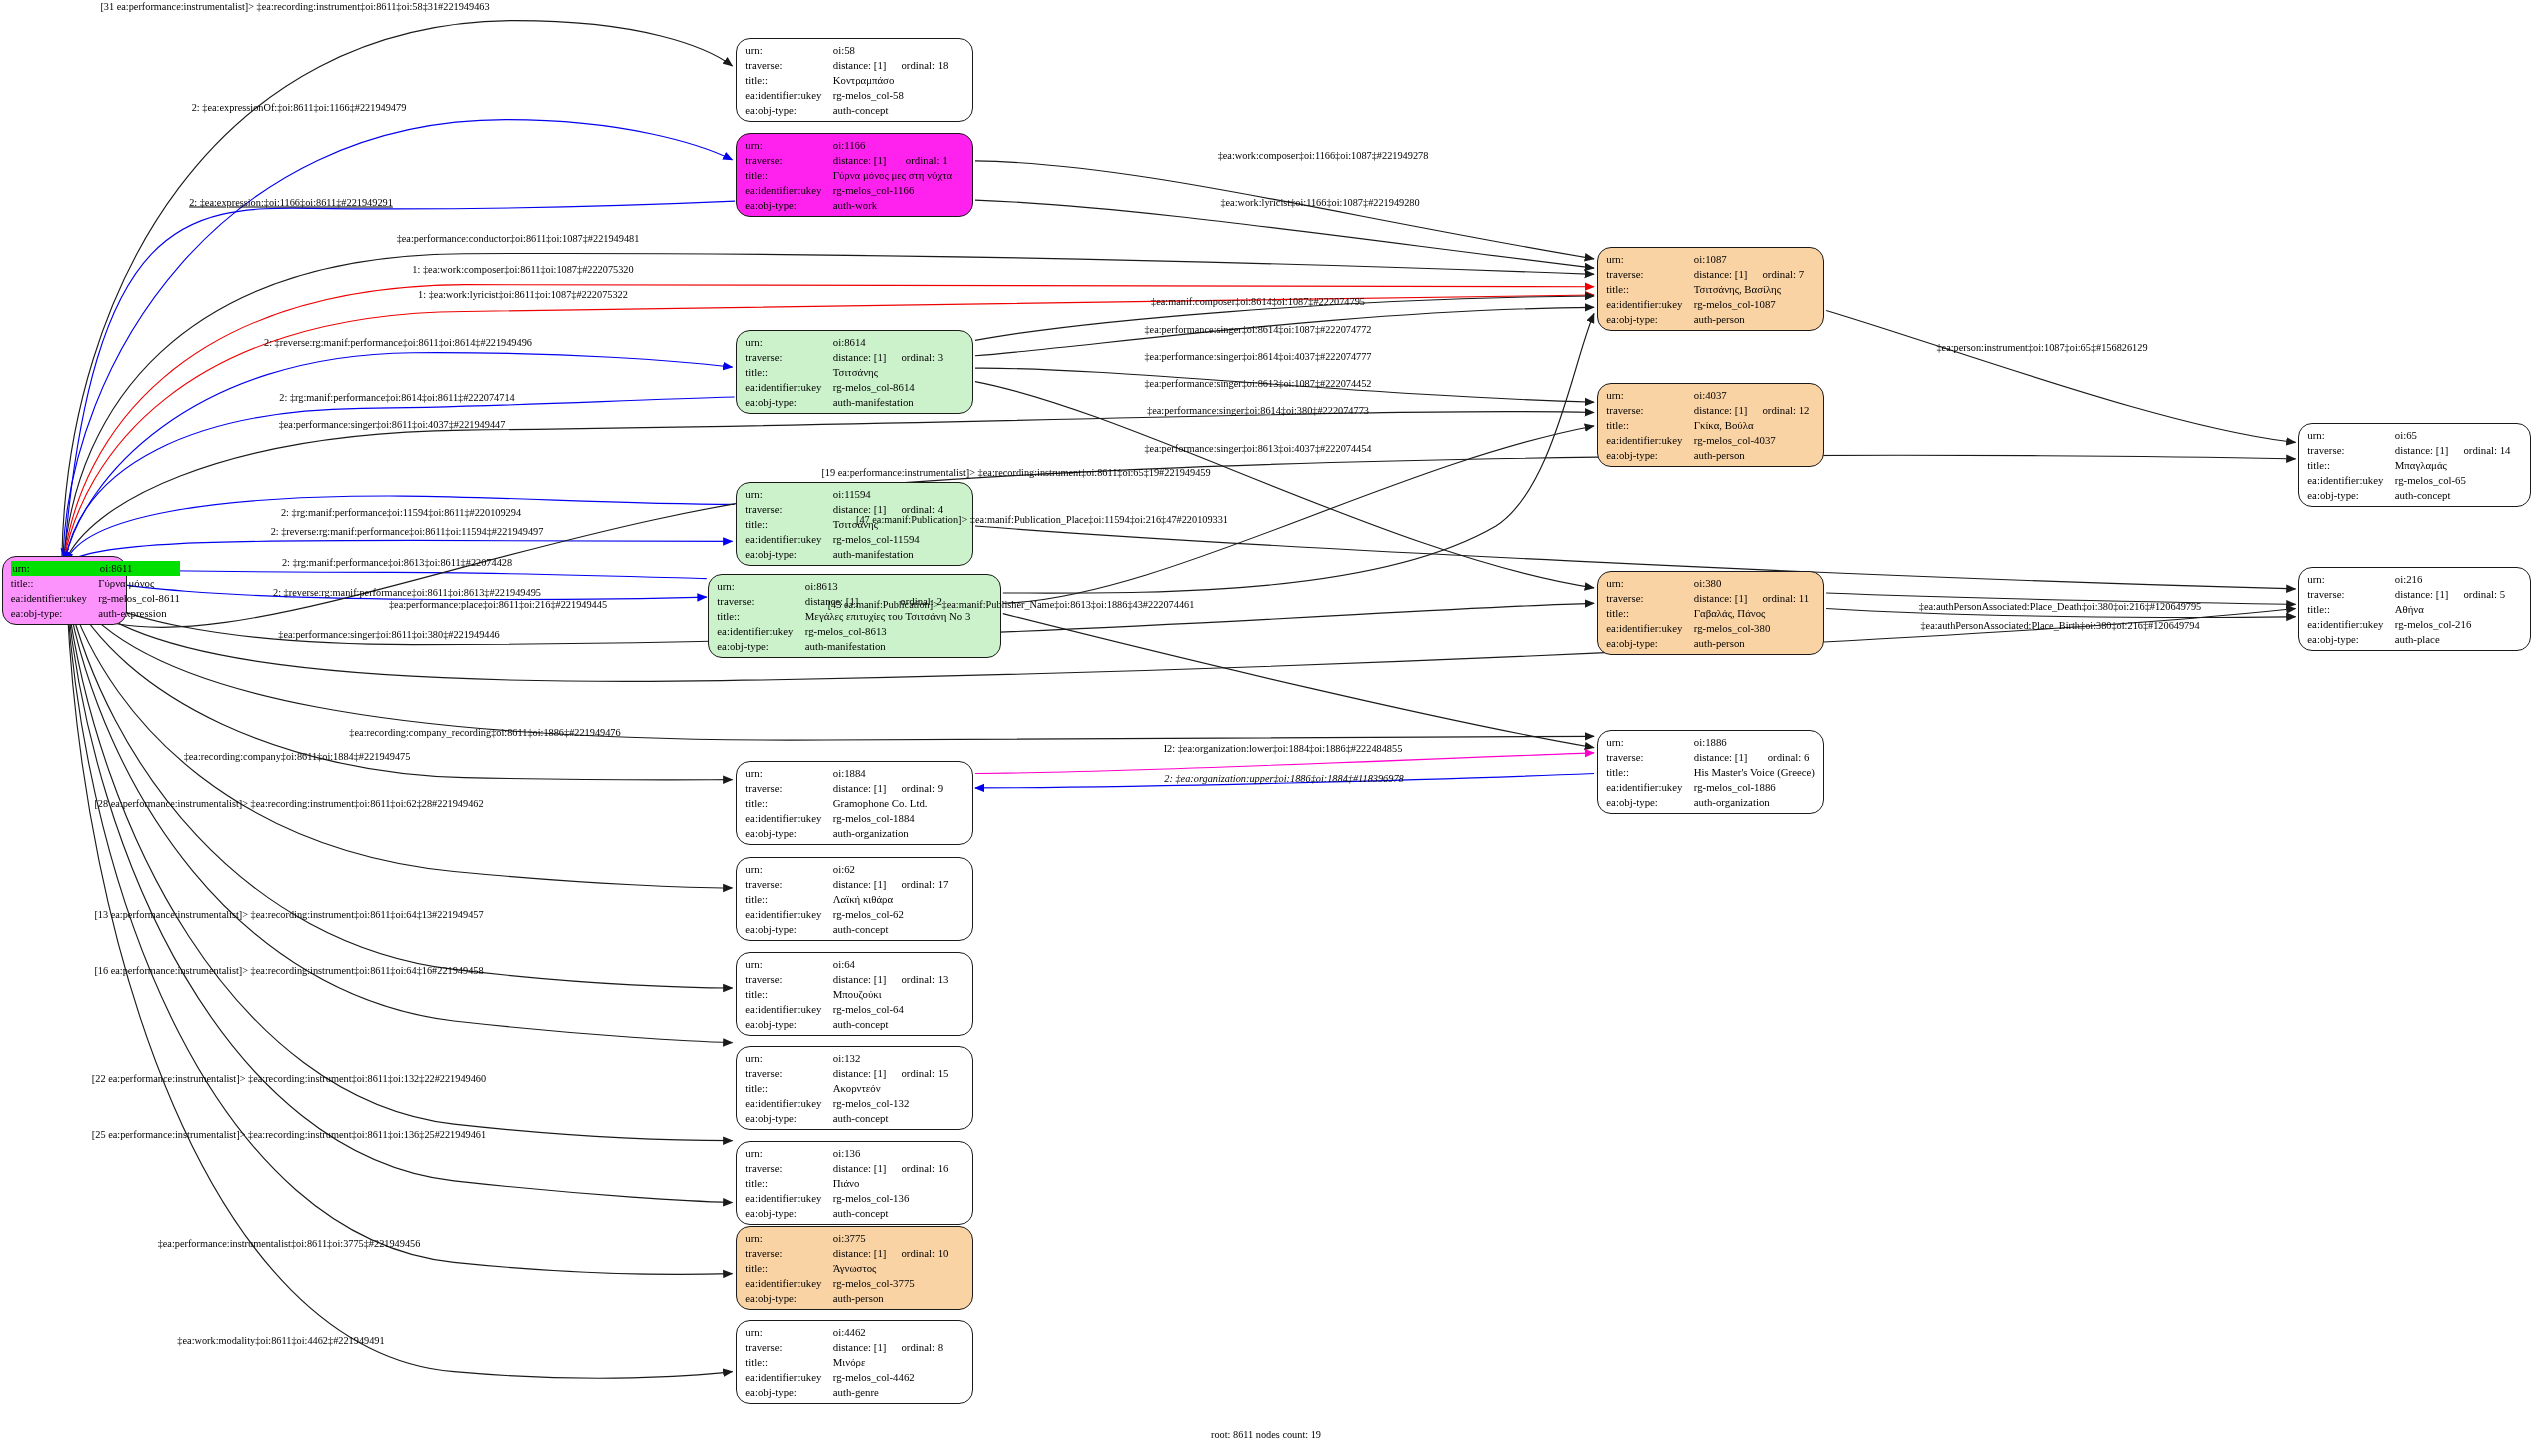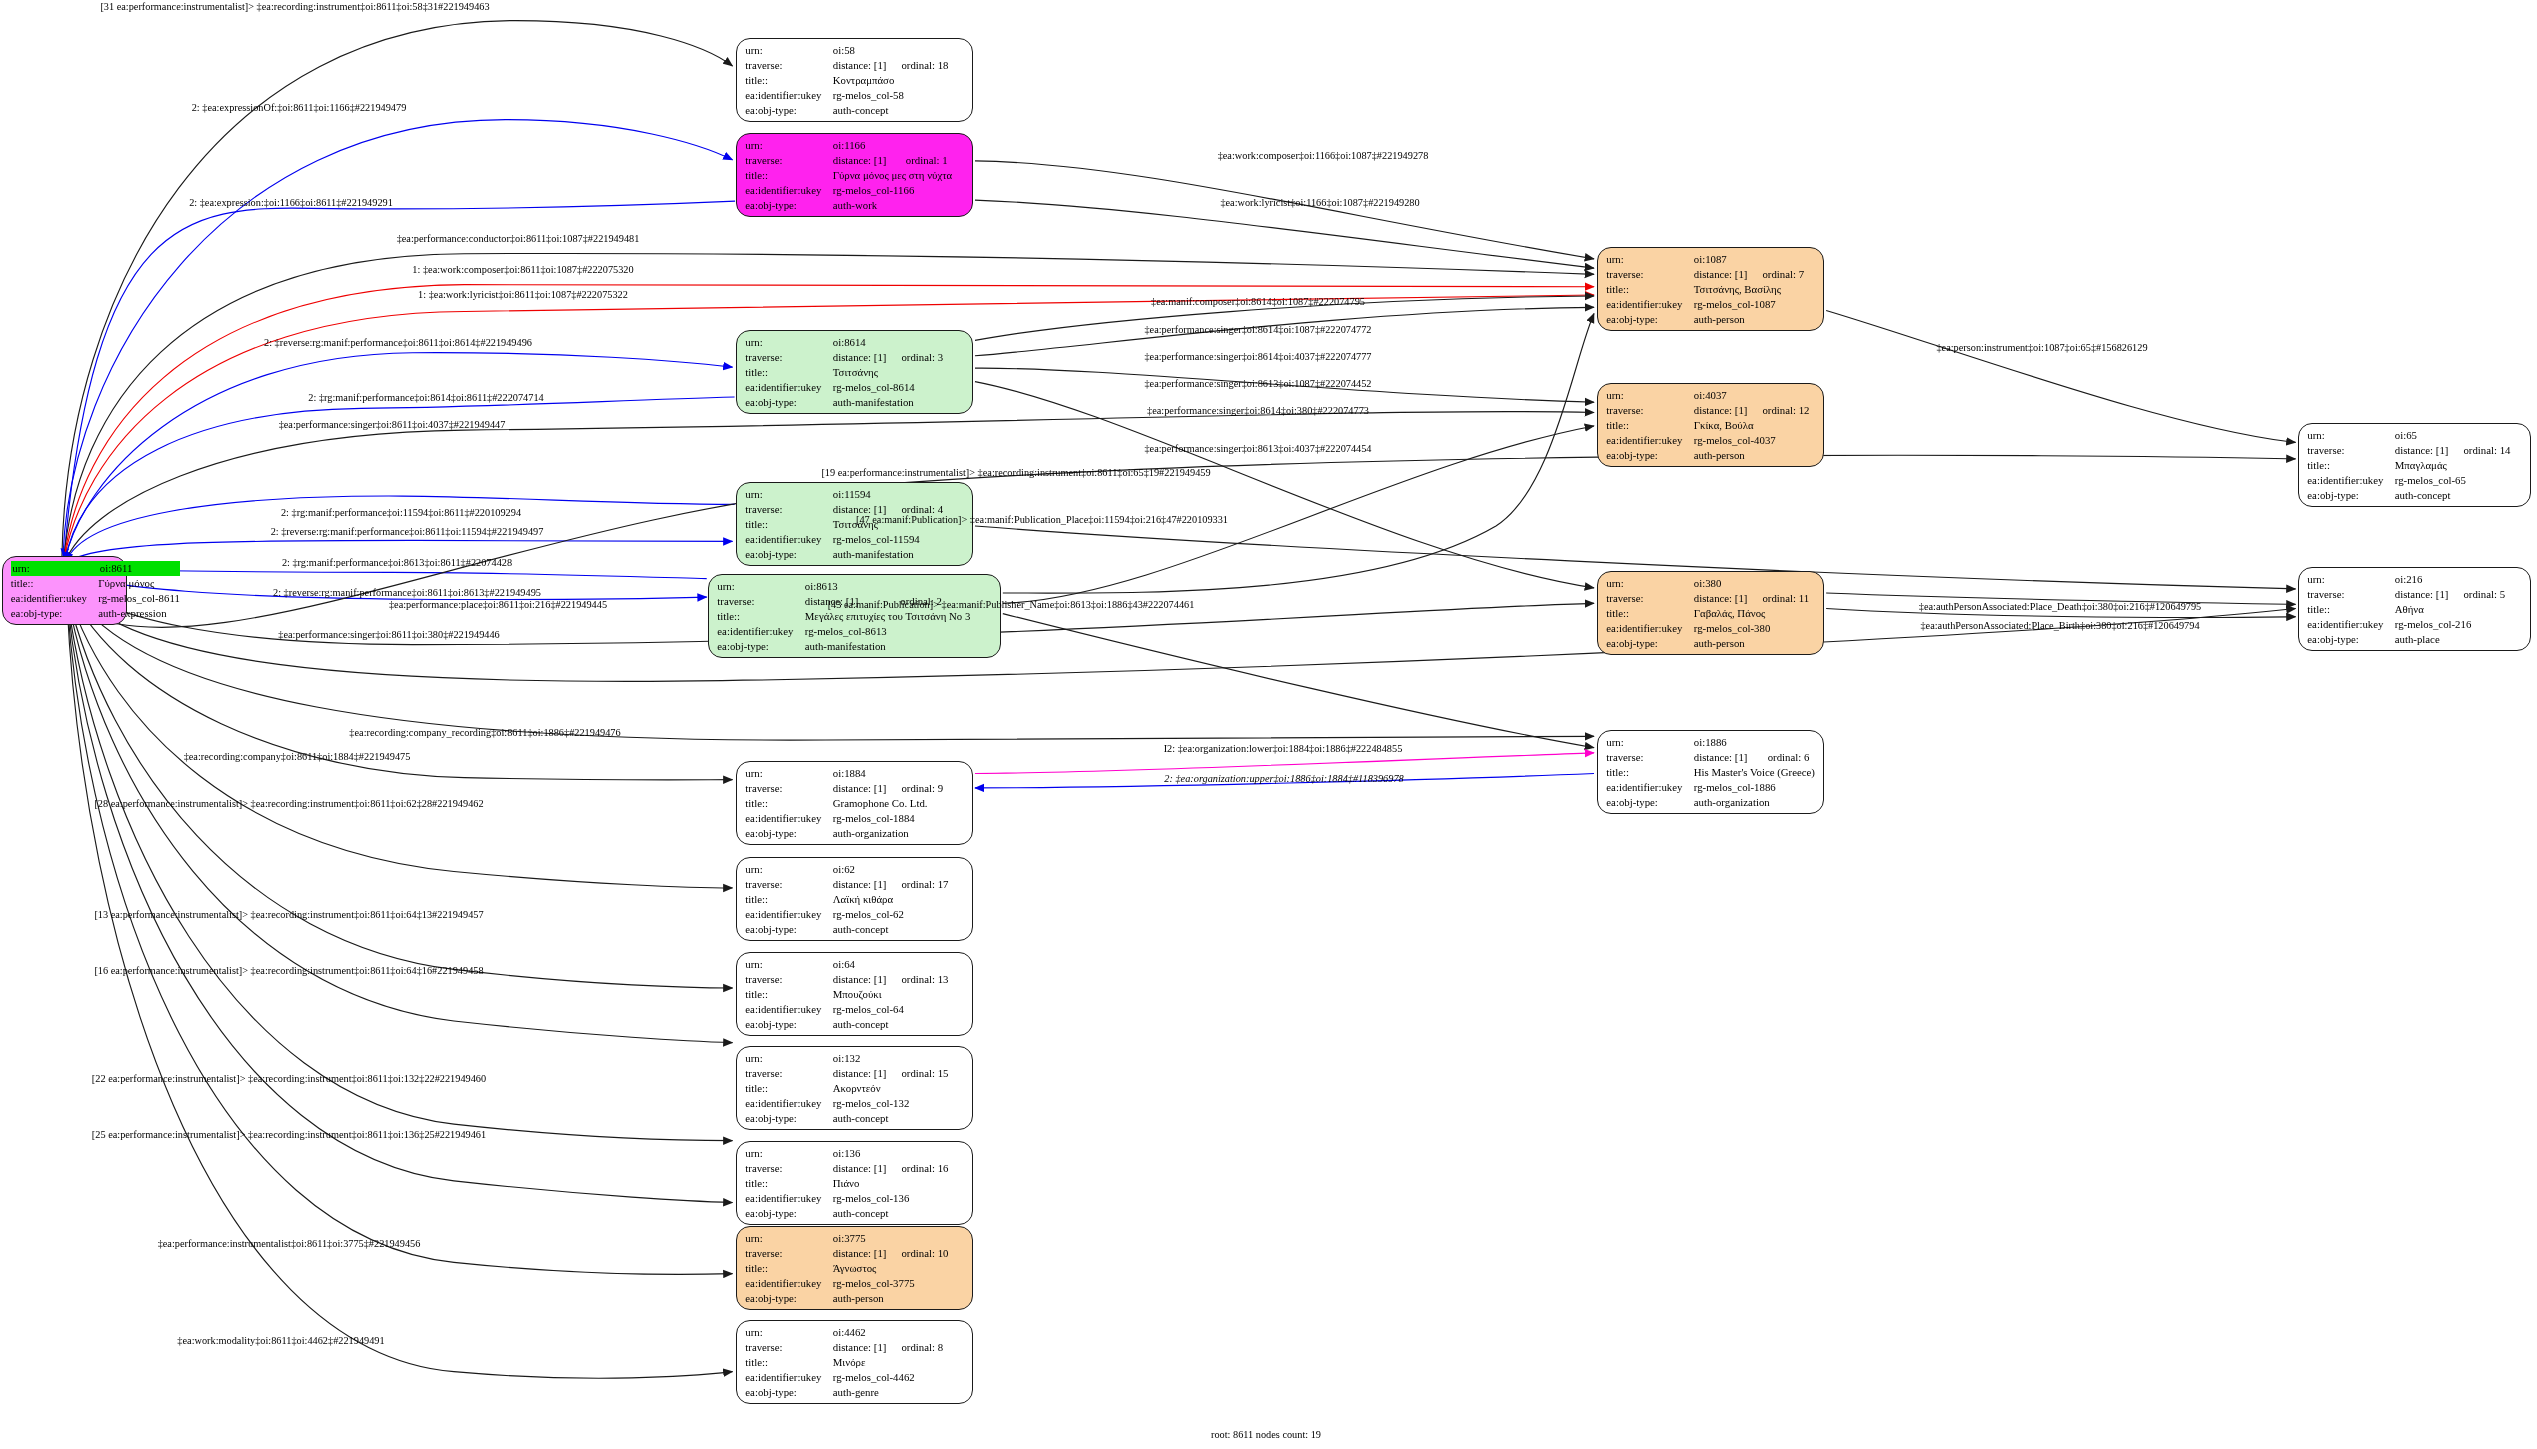--- a/index.html
+++ b/index.html
@@ -647,26 +647,26 @@
               <td class="k">ea:obj-type:</td>
               <td class="v" colspan="2">auth-genre</td>
             </tr>
           </tbody>
         </table>
       </div>
     </div>
   <div id="label-layer">
       <div class="edge-label" style="left: 295px; top: 6.2px;">[31 ea:performance:instrumentalist]&gt; ‡ea:recording:instrument‡oi:8611‡oi:58‡31#221949463</div>
       <div class="edge-label" style="left: 299px; top: 107px;">2: ‡ea:expressionOf:‡oi:8611‡oi:1166‡#221949479</div>
-      <div class="edge-label" style="left: 291px; top: 202px;">2: ‡ea:expression:‡oi:1166‡oi:8611‡#221949291</div>
+      <div class="edge-label" style="left: 291px; top: 202px; text-decoration: underline;">2: ‡ea:expression:‡oi:1166‡oi:8611‡#221949291</div>
       <div class="edge-label" style="left: 518px; top: 238px;">‡ea:performance:conductor‡oi:8611‡oi:1087‡#221949481</div>
       <div class="edge-label" style="left: 523px; top: 269px;">1: ‡ea:work:composer‡oi:8611‡oi:1087‡#222075320</div>
       <div class="edge-label" style="left: 523px; top: 294px;">1: ‡ea:work:lyricist‡oi:8611‡oi:1087‡#222075322</div>
       <div class="edge-label" style="left: 398px; top: 342px;">2: ‡reverse:rg:manif:performance‡oi:8611‡oi:8614‡#221949496</div>
-      <div class="edge-label" style="left: 397px; top: 397px; margin-left: 29px;">2: ‡rg:manif:performance‡oi:8614‡oi:8611‡#222074714</div>
+      <div class="edge-label" style="left: 397px; top: 397px;">2: ‡rg:manif:performance‡oi:8614‡oi:8611‡#222074714</div>
       <div class="edge-label" style="left: 392px; top: 424px;">‡ea:performance:singer‡oi:8611‡oi:4037‡#221949447</div>
       <div class="edge-label" style="left: 401px; top: 512px;">2: ‡rg:manif:performance‡oi:11594‡oi:8611‡#220109294</div>
       <div class="edge-label" style="left: 407px; top: 531px;">2: ‡reverse:rg:manif:performance‡oi:8611‡oi:11594‡#221949497</div>
       <div class="edge-label" style="left: 397px; top: 562px;">2: ‡rg:manif:performance‡oi:8613‡oi:8611‡#22074428</div>
       <div class="edge-label" style="left: 407px; top: 592px;">2: ‡reverse:rg:manif:performance‡oi:8611‡oi:8613‡#221949495</div>
       <div class="edge-label" style="left: 389px; top: 634px;">‡ea:performance:singer‡oi:8611‡oi:380‡#221949446</div>
       <div class="edge-label" style="left: 498px; top: 604px;">‡ea:performance:place‡oi:8611‡oi:216‡#221949445</div>
       <div class="edge-label" style="left: 485px; top: 732px;">‡ea:recording:company_recording‡oi:8611‡oi:1886‡#221949476</div>
       <div class="edge-label" style="left: 297px; top: 756px;">‡ea:recording:company‡oi:8611‡oi:1884‡#221949475</div>
       <div class="edge-label" style="left: 289px; top: 803px;">[28 ea:performance:instrumentalist]&gt; ‡ea:recording:instrument‡oi:8611‡oi:62‡28#221949462</div>

